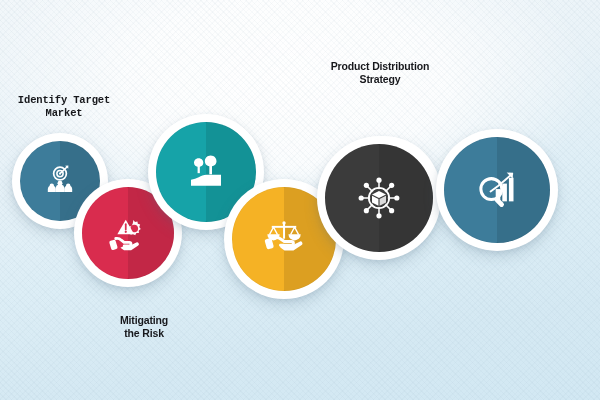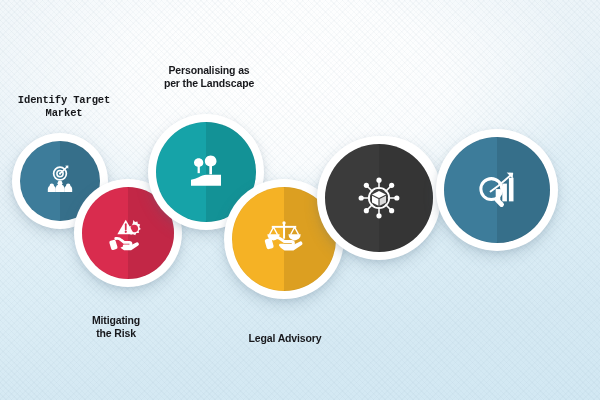--- a/index.html
+++ b/index.html
@@ -125,41 +125,39 @@
           <path d="M21.3 8.2 L31.4 25.4 H11.2 z"></path>
           <path d="M21.3 13.4 v6.4" stroke="#d92c4e" stroke-width="2.1" stroke-linecap="round"></path>
           <circle cx="21.3" cy="22.5" r="1.35" fill="#d92c4e"></circle>
           <path d="M9.3 30.6 a7.6 7.6 0 0 1 6.7 2.0 l3.3 2.6 h6.2 a2.1 2.1 0 0 1 0 4.2 h-6.0" fill="none" stroke="#ffffff" stroke-width="3.4" stroke-linecap="round" stroke-linejoin="round"></path>
           <path d="M19.5 39.4 h6.6 l7.9 -4.1 a2.2 2.2 0 0 1 2.3 3.7 l-8.5 5.6 h-8.6 l-4.3 -3.0" fill="#ffffff"></path>
           <rect x="2.6" y="32.6" width="7.8" height="11.4" rx="2.1" transform="rotate(-17 6.5 38.3)"></rect>
         </svg>
       </span>
     </div>
   </div>
-  <div class="label" style="left:52px; top:314px; width:128px;">Mitigating
+  <div class="label" style="left:80px; top:314px; width:128px;">Mitigating
 the Risk</div>
 
   <div class="node" style="left:148px; top:114px; width:116px; height:116px;">
     <div class="disc" style="width:100px; height:100px; background:#16a3a8;">
       <span class="glyph">
         <svg width="40" height="40" viewBox="0 0 48 48" fill="#ffffff">
 
           <path d="M15.2 7.4 c3.6 0 5.6 2.7 5.6 5.5 c0 2.9 -2.3 5.0 -5.6 5.0 c-3.3 0 -5.6 -2.1 -5.6 -5.0 c0 -2.8 2.0 -5.5 5.6 -5.5 z"></path>
           <rect x="13.9" y="16.4" width="2.7" height="9.0"></rect>
 
           <path d="M29.6 4.2 c4.5 0 7.0 3.4 7.0 6.9 c0 3.6 -2.9 6.2 -7.0 6.2 c-4.1 0 -7.0 -2.6 -7.0 -6.2 c0 -3.5 2.5 -6.9 7.0 -6.9 z"></path>
           <rect x="28.0" y="15.6" width="3.2" height="11.2"></rect>
 
           <path d="M6.0 40.4 L6.0 33.2 C13.0 33.2 17.6 27.4 24.6 27.4 L42.0 27.4 L42.0 40.4 z"></path>
         </svg>
       </span>
     </div>
   </div>
-  <div class="label" style="left:142px; top:64px; width:134px;">Personalising as
-per the Landscape</div>
 
   <div class="node" style="left:224px; top:179px; width:120px; height:120px;">
     <div class="disc" style="width:104px; height:104px; background:#f5b225;">
       <span class="glyph">
         <svg width="42" height="42" viewBox="0 0 48 48" fill="#ffffff">
 
           <rect x="22.9" y="6.2" width="2.3" height="17.4"></rect>
           <rect x="10.0" y="9.0" width="28.0" height="2.2"></rect>
           <circle cx="24.05" cy="5.6" r="1.9"></circle>
 
@@ -169,21 +167,20 @@
           <path d="M36.1 10.4 L31.5 19.0 M36.1 10.4 L40.7 19.0" stroke="#ffffff" stroke-width="1.5"></path>
           <path d="M29.1 18.6 H43.1 A7.0 7.0 0 0 1 29.1 18.6 z"></path>
 
           <path d="M20.0 31.2 h12.6 a2.15 2.15 0 0 0 0 -4.3 h-8.2 l-4.2 -2.9 a8.2 8.2 0 0 0 -6.6 -1.4" fill="none" stroke="#ffffff" stroke-width="3.4" stroke-linecap="round" stroke-linejoin="round"></path>
           <path d="M19.8 31.4 h13.4 l8.6 -4.4 a2.3 2.3 0 0 1 2.4 3.9 l-9.4 6.2 H24.6 l-4.8 -3.3 z"></path>
           <rect x="3.0" y="23.4" width="8.2" height="11.8" rx="2.2" transform="rotate(-16 7.1 29.3)"></rect>
         </svg>
       </span>
     </div>
   </div>
-  <div class="label" style="left:222px; top:332px; width:126px;">Legal Advisory</div>
 
   <div class="node" style="left:317px; top:136px; width:124px; height:124px; border-radius:50% 46% 50% 50%;">
     <div class="disc" style="width:108px; height:108px; background:#3b3b3b;">
       <span class="glyph">
         <svg width="46" height="46" viewBox="0 0 48 48" fill="#ffffff">
           <g stroke="#ffffff" stroke-width="1.6">
             <line x1="24" y1="24" x2="24" y2="6.4"></line>
             <line x1="24" y1="24" x2="24" y2="41.6"></line>
             <line x1="24" y1="24" x2="6.4" y2="24"></line>
             <line x1="24" y1="24" x2="41.6" y2="24"></line>
@@ -205,20 +202,22 @@
           <circle cx="24" cy="24" r="10.6" fill="none" stroke="#ffffff" stroke-width="1.9"></circle>
           <circle cx="24" cy="24" r="9.3" fill="#3b3b3b"></circle>
 
           <path d="M24 16.6 L31.3 20.3 L24 24.0 L16.7 20.3 z"></path>
           <path d="M16.7 21.6 L23.4 25.0 L23.4 32.2 L16.7 28.8 z"></path>
           <path d="M31.3 21.6 L24.6 25.0 L24.6 32.2 L31.3 28.8 z" opacity="0.82"></path>
         </svg>
       </span>
     </div>
   </div>
+  <div class="label" style="left:306px; top:60px; width:148px;">Product Distribution
+Strategy</div>
 
   <div class="node" style="left:436px; top:129px; width:122px; height:122px;">
     <div class="disc" style="width:106px; height:106px; background:#3d7c9a;">
       <span class="glyph">
         <svg width="44" height="44" viewBox="0 0 48 48" fill="#ffffff">
 
           <rect x="22.6" y="23.0" width="5.0" height="13.4"></rect>
           <rect x="29.8" y="17.0" width="5.0" height="19.4"></rect>
           <rect x="37.0" y="10.6" width="5.0" height="25.8"></rect>
 

